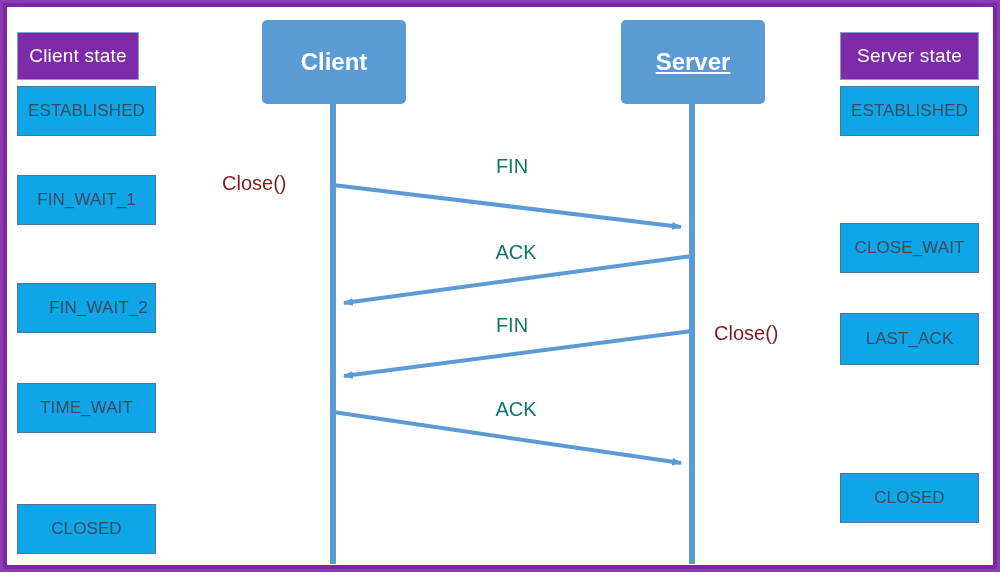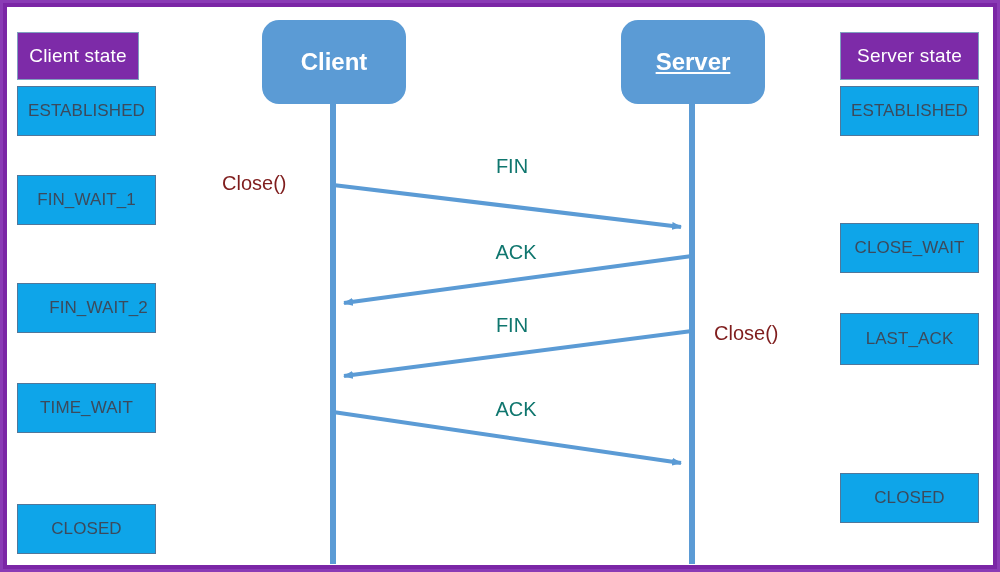--- a/index.html
+++ b/index.html
@@ -69,21 +69,21 @@
     align-items: center;
     justify-content: center;
     letter-spacing: 0.1px;
   }
 
   
   .participant {
     position: absolute;
     box-sizing: border-box;
     background: #5B9BD5;
-    border-radius: 17px;
+    border-radius: 5px;
     color: #ffffff;
     font-size: 24px;
     font-weight: bold;
     display: flex;
     align-items: center;
     justify-content: center;
   }
 
   
   .lifeline {

